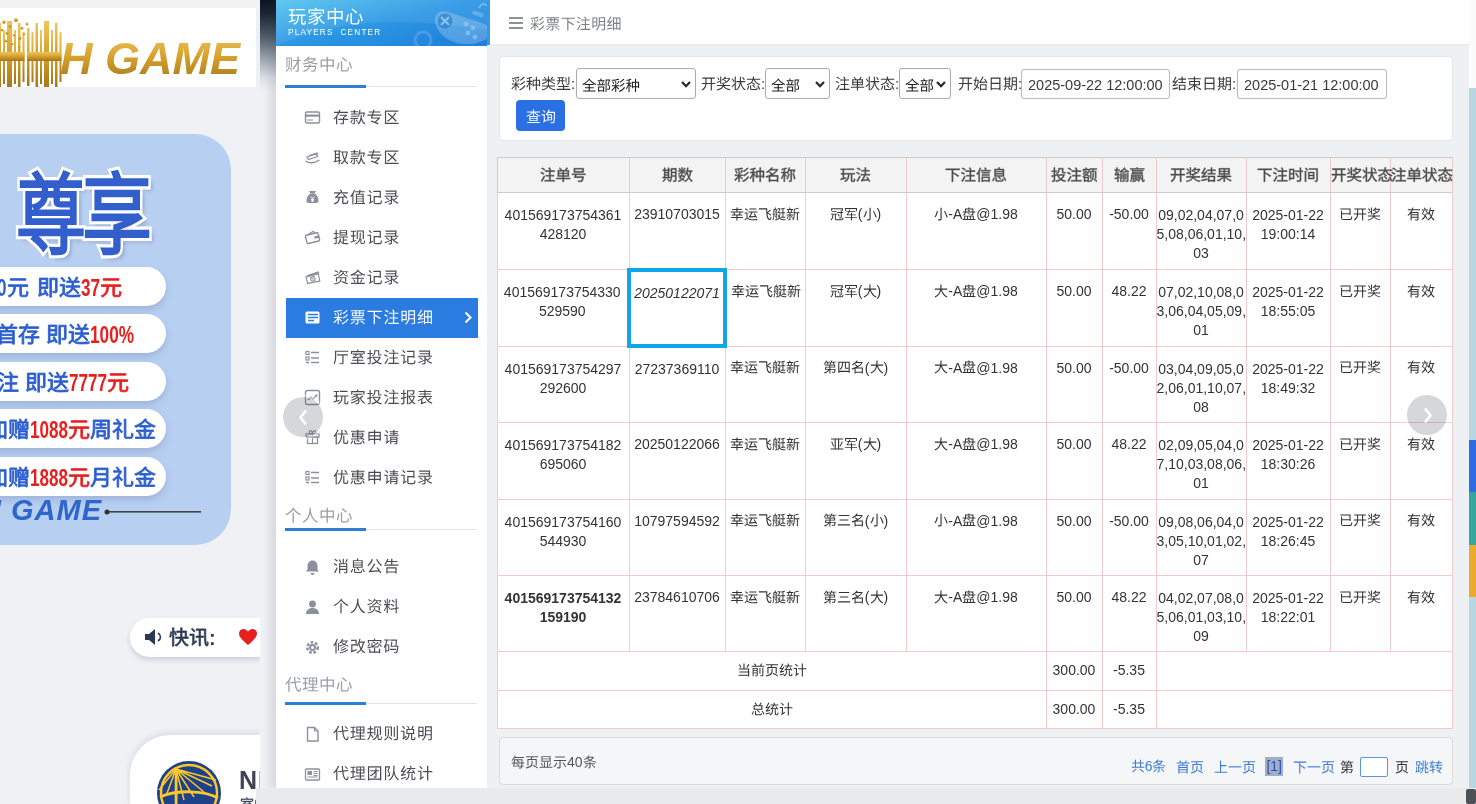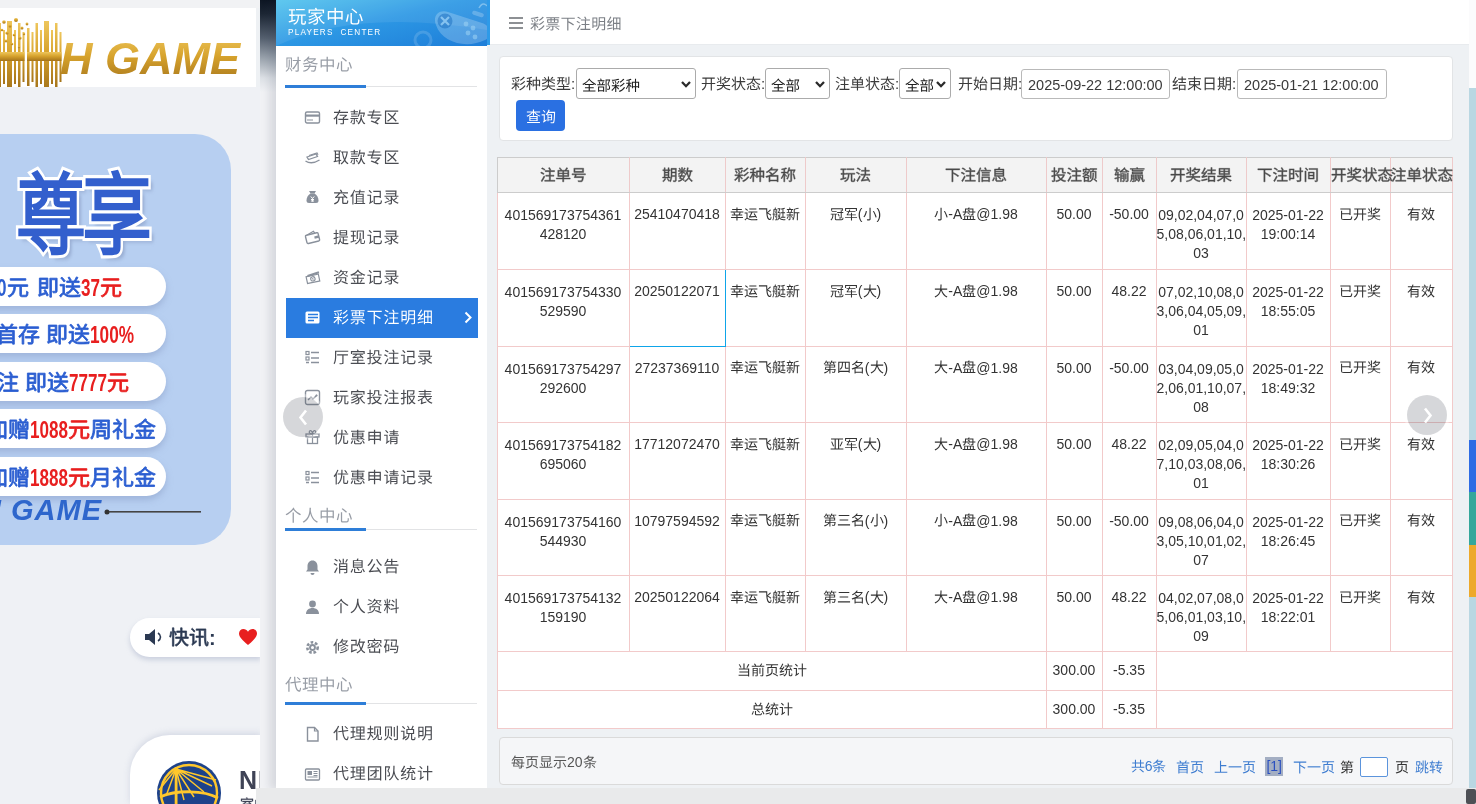--- a/index.html
+++ b/index.html
@@ -791,21 +791,21 @@
                 <use href="#u5355" x="1000"></use>
                 <use href="#u72B6" x="2000"></use>
                 <use href="#u6001" x="3000"></use>
               </g>
             </svg></th>
         </tr>
         <tr style="height:77.4px">
           <td style="border:1px solid #f2caca;text-align:center;padding:13px 0 0 0;vertical-align:top;">
             <div style="line-height:19px">401569173754361<br>428120</div>
           </td>
-          <td style="border:1px solid #f2caca;text-align:center;padding:13px 0 0 0;vertical-align:top;">25410470418</td>
+          <td style="border:1px solid #f2caca;text-align:center;padding:13px 0 0 0;vertical-align:top;">23910703015</td>
           <td style="border:1px solid #f2caca;text-align:center;padding:13px 0 0 0;vertical-align:top;"><svg class="cj" width="70.0" height="14" viewBox="0 0 70.0 14">
               <g transform="translate(0 12.3) scale(0.014000)" fill="#333">
                 <use href="#u5E78" x="0"></use>
                 <use href="#u8FD0" x="1000"></use>
                 <use href="#u98DE" x="2000"></use>
                 <use href="#u8247" x="3000"></use>
                 <use href="#u65B0" x="4000"></use>
               </g>
             </svg></td>
           <td style="border:1px solid #f2caca;text-align:center;padding:13px 0 0 0;vertical-align:top;"><svg class="cj" width="28.0" height="14" viewBox="0 0 28.0 14">
@@ -846,21 +846,21 @@
               <g transform="translate(0 12.3) scale(0.014000)" fill="#333">
                 <use href="#u6709" x="0"></use>
                 <use href="#u6548" x="1000"></use>
               </g>
             </svg></td>
         </tr>
         <tr style="height:76.4px">
           <td style="border:1px solid #f2caca;text-align:center;padding:13px 0 0 0;vertical-align:top;">
             <div style="line-height:19px">401569173754330<br>529590</div>
           </td>
-          <td style="border:1px solid #0ea5e9;text-align:center;padding:13px 0 0 0;vertical-align:top;">20250122071</td>
+          <td style="border:4px solid #0ea5e9;text-align:center;padding:13px 0 0 0;vertical-align:top;font-style:italic;">20250122071</td>
           <td style="border:1px solid #f2caca;text-align:center;padding:13px 0 0 0;vertical-align:top;"><svg class="cj" width="70.0" height="14" viewBox="0 0 70.0 14">
               <g transform="translate(0 12.3) scale(0.014000)" fill="#333">
                 <use href="#u5E78" x="0"></use>
                 <use href="#u8FD0" x="1000"></use>
                 <use href="#u98DE" x="2000"></use>
                 <use href="#u8247" x="3000"></use>
                 <use href="#u65B0" x="4000"></use>
               </g>
             </svg></td>
           <td style="border:1px solid #f2caca;text-align:center;padding:13px 0 0 0;vertical-align:top;"><svg class="cj" width="28.0" height="14" viewBox="0 0 28.0 14">
@@ -957,21 +957,21 @@
               <g transform="translate(0 12.3) scale(0.014000)" fill="#333">
                 <use href="#u6709" x="0"></use>
                 <use href="#u6548" x="1000"></use>
               </g>
             </svg></td>
         </tr>
         <tr style="height:76.4px">
           <td style="border:1px solid #f2caca;text-align:center;padding:13px 0 0 0;vertical-align:top;">
             <div style="line-height:19px">401569173754182<br>695060</div>
           </td>
-          <td style="border:1px solid #f2caca;text-align:center;padding:13px 0 0 0;vertical-align:top;">17712072470</td>
+          <td style="border:1px solid #f2caca;text-align:center;padding:13px 0 0 0;vertical-align:top;">20250122066</td>
           <td style="border:1px solid #f2caca;text-align:center;padding:13px 0 0 0;vertical-align:top;"><svg class="cj" width="70.0" height="14" viewBox="0 0 70.0 14">
               <g transform="translate(0 12.3) scale(0.014000)" fill="#333">
                 <use href="#u5E78" x="0"></use>
                 <use href="#u8FD0" x="1000"></use>
                 <use href="#u98DE" x="2000"></use>
                 <use href="#u8247" x="3000"></use>
                 <use href="#u65B0" x="4000"></use>
               </g>
             </svg></td>
           <td style="border:1px solid #f2caca;text-align:center;padding:13px 0 0 0;vertical-align:top;"><svg class="cj" width="28.0" height="14" viewBox="0 0 28.0 14">
@@ -1065,24 +1065,24 @@
               </g>
             </svg></td>
           <td style="border:1px solid #f2caca;text-align:center;padding:13px 0 0 0;vertical-align:top;"><svg class="cj" width="28.0" height="14" viewBox="0 0 28.0 14">
               <g transform="translate(0 12.3) scale(0.014000)" fill="#333">
                 <use href="#u6709" x="0"></use>
                 <use href="#u6548" x="1000"></use>
               </g>
             </svg></td>
         </tr>
         <tr style="height:76.4px">
-          <td style="border:1px solid #f2caca;text-align:center;padding:13px 0 0 0;vertical-align:top;">
+          <td style="border:1px solid #f2caca;text-align:center;padding:13px 0 0 0;vertical-align:top;font-weight:bold;">
             <div style="line-height:19px">401569173754132<br>159190</div>
           </td>
-          <td style="border:1px solid #f2caca;text-align:center;padding:13px 0 0 0;vertical-align:top;">20250122064</td>
+          <td style="border:1px solid #f2caca;text-align:center;padding:13px 0 0 0;vertical-align:top;">23784610706</td>
           <td style="border:1px solid #f2caca;text-align:center;padding:13px 0 0 0;vertical-align:top;"><svg class="cj" width="70.0" height="14" viewBox="0 0 70.0 14">
               <g transform="translate(0 12.3) scale(0.014000)" fill="#333">
                 <use href="#u5E78" x="0"></use>
                 <use href="#u8FD0" x="1000"></use>
                 <use href="#u98DE" x="2000"></use>
                 <use href="#u8247" x="3000"></use>
                 <use href="#u65B0" x="4000"></use>
               </g>
             </svg></td>
           <td style="border:1px solid #f2caca;text-align:center;padding:13px 0 0 0;vertical-align:top;"><svg class="cj" width="42.0" height="14" viewBox="0 0 42.0 14">
@@ -1156,21 +1156,21 @@
       </tbody>
     </table>
     <div class="ab" style="left:499px;top:737px;width:954px;height:48px;background:#f5f6f8;border:1px solid #dadada;border-radius:4px;"></div>
     <div class="ab" style="left:511px;top:754px;white-space:nowrap;line-height:15px"><svg class="cj" width="56.0" height="14" viewBox="0 0 56.0 14">
         <g transform="translate(0 12.3) scale(0.014000)" fill="#555">
           <use href="#u6BCF" x="0"></use>
           <use href="#u9875" x="1000"></use>
           <use href="#u663E" x="2000"></use>
           <use href="#u793A" x="3000"></use>
         </g>
-      </svg><span style="font-size:14px;color:#555">20</span><svg class="cj" width="14.0" height="14" viewBox="0 0 14.0 14">
+      </svg><span style="font-size:14px;color:#555">40</span><svg class="cj" width="14.0" height="14" viewBox="0 0 14.0 14">
         <g transform="translate(0 12.3) scale(0.014000)" fill="#555">
           <use href="#u6761" x="0"></use>
         </g>
       </svg></div>
     <div class="ab row" style="left:0;top:748px;width:1443px;height:37px;justify-content:flex-end;font-size:14px;white-space:nowrap">
       <span style="line-height:15px"><svg class="cj" width="14.0" height="14" viewBox="0 0 14.0 14">
           <g transform="translate(0 12.3) scale(0.014000)" fill="#3d7cd0">
             <use href="#u5171" x="0"></use>
           </g>
         </svg><span style="color:#3d7cd0">6</span><svg class="cj" width="14.0" height="14" viewBox="0 0 14.0 14">

